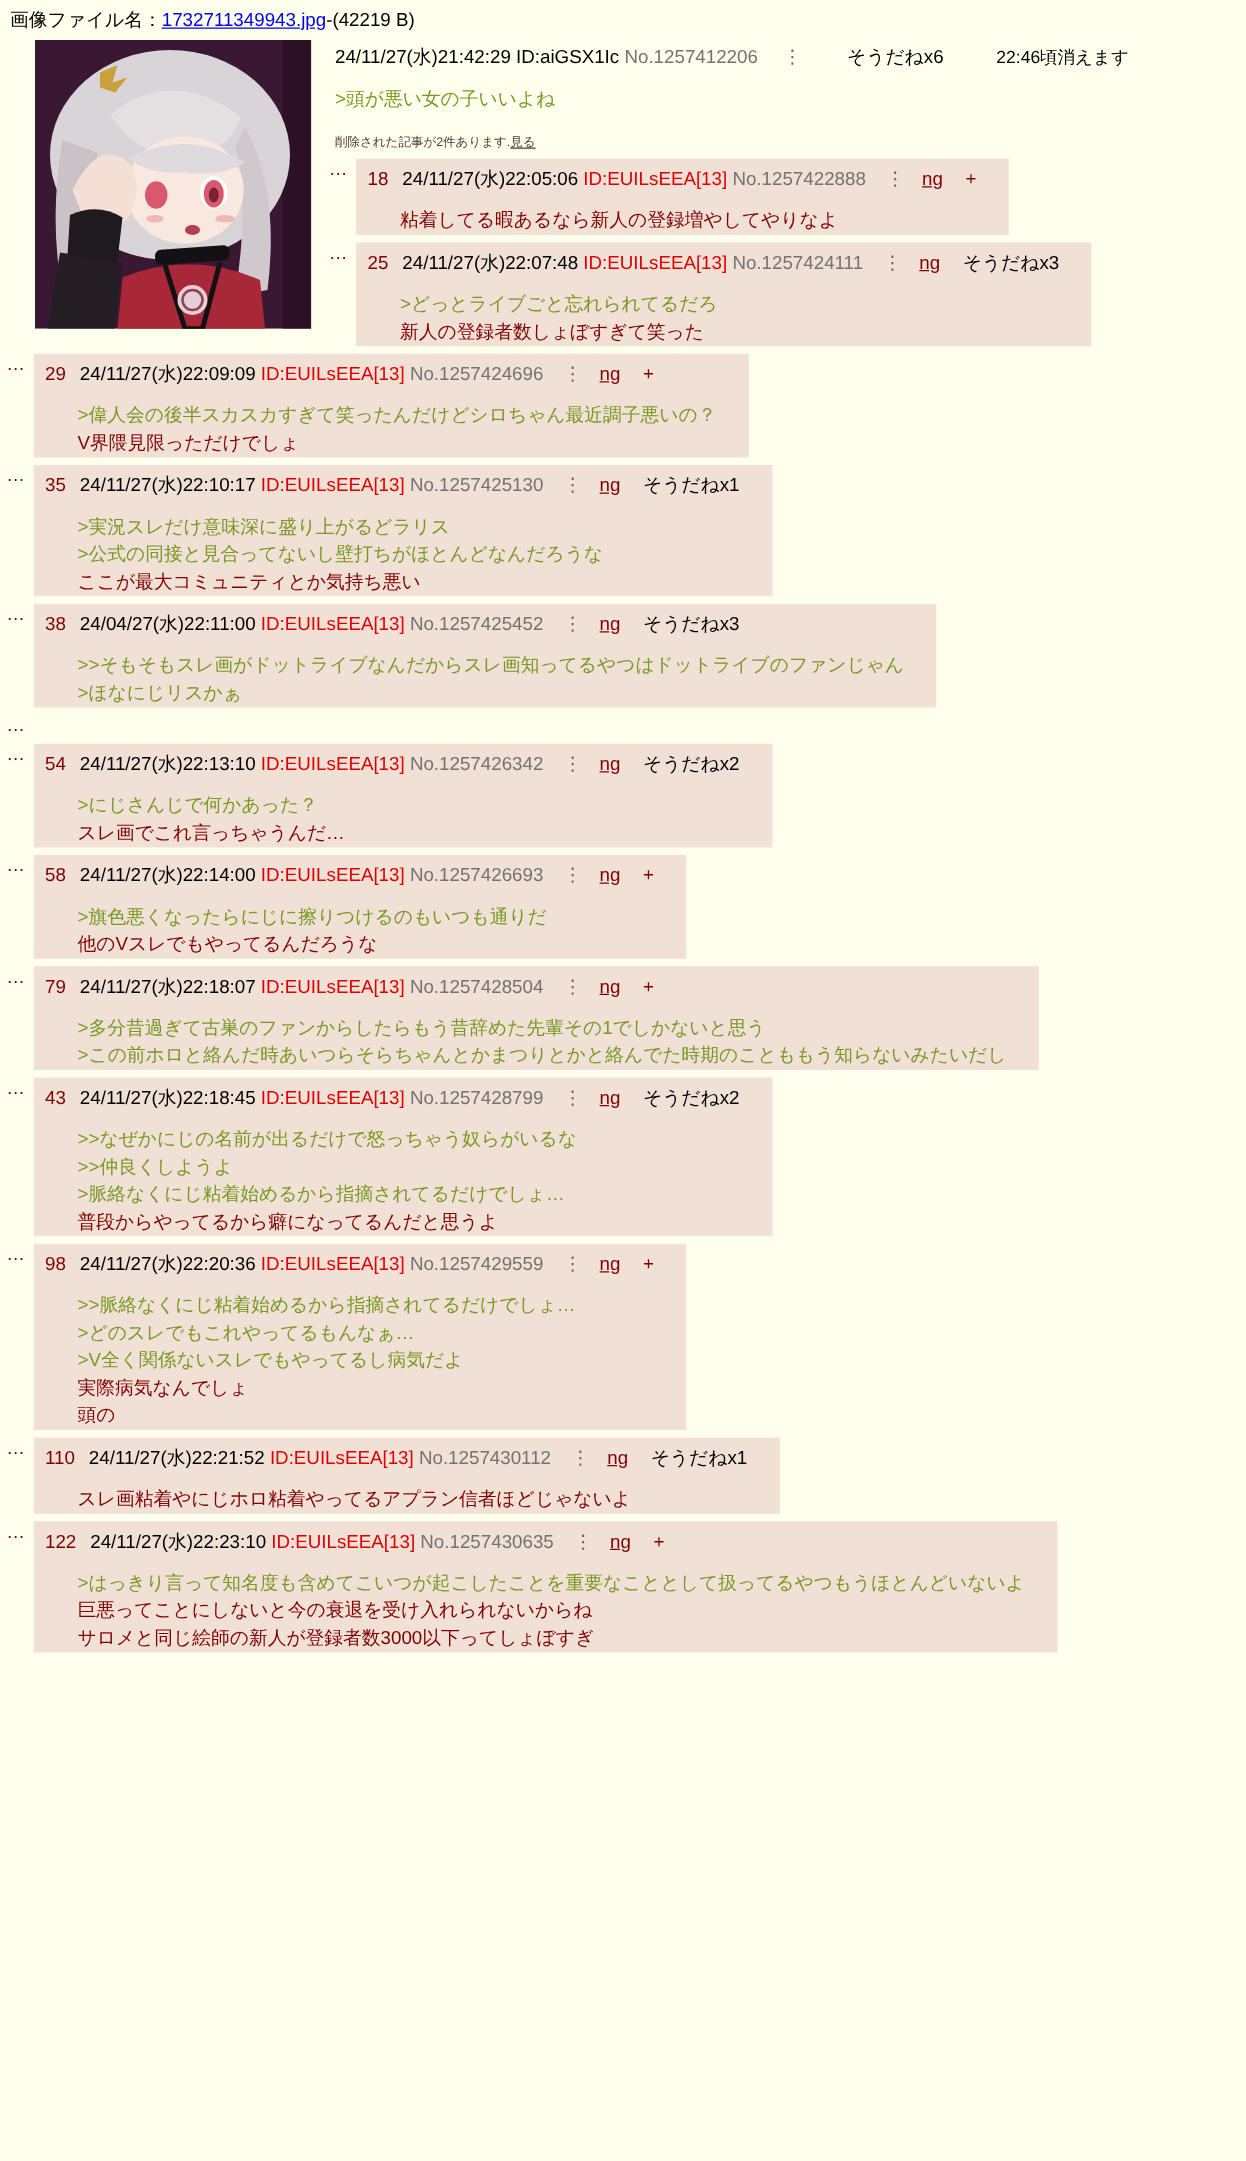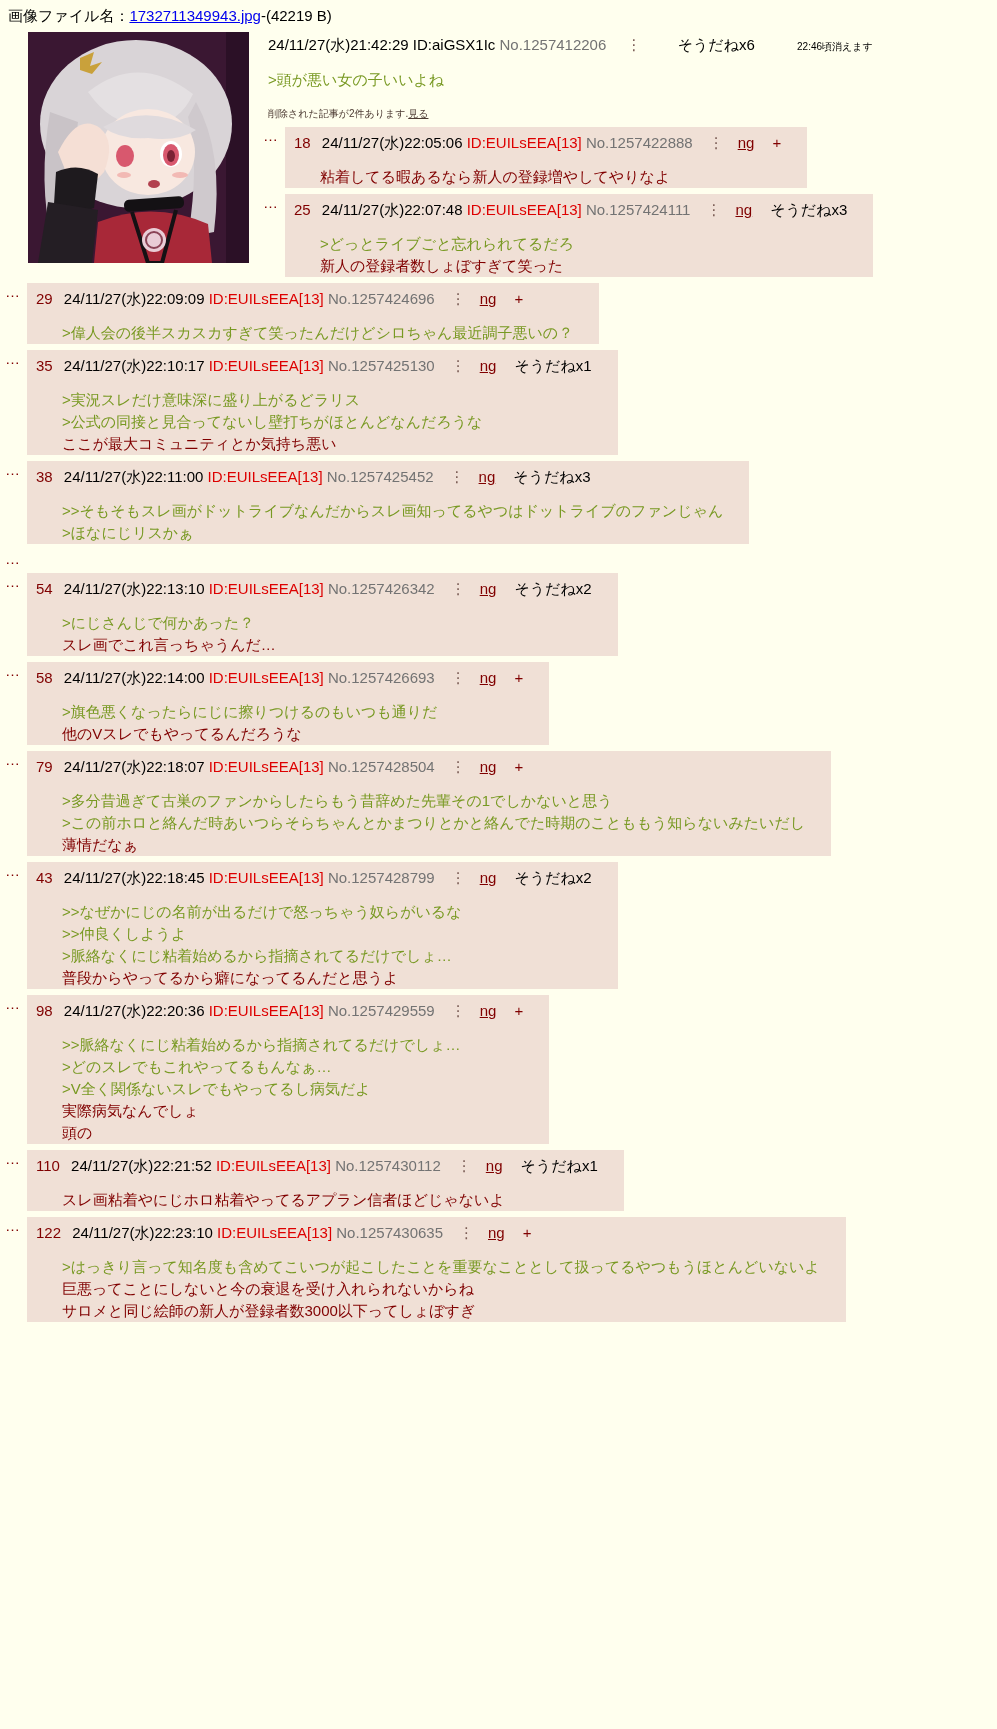--- a/index.html
+++ b/index.html
@@ -19,21 +19,21 @@
   .op-header{color:#000;white-space:nowrap;}
   .dotted{text-decoration-style:dotted;}
   .id-red{color:#DD0000;}
   .num{color:#800000;margin-right:7px;}
   .date{color:#000;}
   .no{color:#737373;}
   .menu{color:#7a5c55;margin:0 14px 0 16px;cursor:pointer;}
   .ng{color:#800000;text-decoration:underline;}
   .sodane{color:#000;margin-left:18px;}
   .plus{color:#800000;margin-left:18px;text-decoration:none;}
-  .expire{font-size:10px;color:#000;margin-left:38px;}
+  .expire{font-size:14px;color:#000;margin-left:38px;}
   .quote{color:#789922;}
   .line{color:#800000;}
   .op-comment{margin:14px 0 0 0;line-height:22px;}
   .deleted{font-size:10px;color:#4c3a32;margin-top:16px;}
   .deleted a{color:#4c3a32;text-decoration:underline;}
   #replies{margin-top:6px;}
   .reply-row{margin:6px 0 0 5px;}
   .reply-row.indent{margin-left:263px;}
   .dots{color:#800000;padding-right:7px;cursor:pointer;}
   .rbox{display:inline-block;background:#F0E0D6;padding:7px 26px 0 9px;vertical-align:top;max-width:940px;}
@@ -96,43 +96,43 @@
 <div id="replies">
     <div class="reply-row indent"><span class="dots">…</span><div class="rbox"><div class="rhead"><span class="num">18</span> <span class="date">24/11/27(水)22:05:06</span> <a class="id-red dotted">ID:EUILsEEA[13]</a> <a class="no dotted">No.1257422888</a><span class="menu">⋮</span><a class="ng">ng</a><a class="plus">+</a></div><blockquote class="rbody">
           <div class="line">粘着してる暇あるなら新人の登録増やしてやりなよ</div>
         </blockquote></div></div>
     <div class="reply-row indent"><span class="dots">…</span><div class="rbox"><div class="rhead"><span class="num">25</span> <span class="date">24/11/27(水)22:07:48</span> <a class="id-red dotted">ID:EUILsEEA[13]</a> <a class="no dotted">No.1257424111</a><span class="menu">⋮</span><a class="ng">ng</a><a class="sodane">そうだねx3</a></div><blockquote class="rbody">
           <div class="quote">&gt;どっとライブごと忘れられてるだろ</div>
           <div class="line">新人の登録者数しょぼすぎて笑った</div>
         </blockquote></div></div>
     <div class="reply-row"><span class="dots">…</span><div class="rbox"><div class="rhead"><span class="num">29</span> <span class="date">24/11/27(水)22:09:09</span> <a class="id-red dotted">ID:EUILsEEA[13]</a> <a class="no dotted">No.1257424696</a><span class="menu">⋮</span><a class="ng">ng</a><a class="plus">+</a></div><blockquote class="rbody">
           <div class="quote">&gt;偉人会の後半スカスカすぎて笑ったんだけどシロちゃん最近調子悪いの？</div>
+          <div class="line">V界隈見限っただけでしょ</div>
         </blockquote></div></div>
     <div class="reply-row"><span class="dots">…</span><div class="rbox"><div class="rhead"><span class="num">35</span> <span class="date">24/11/27(水)22:10:17</span> <a class="id-red dotted">ID:EUILsEEA[13]</a> <a class="no dotted">No.1257425130</a><span class="menu">⋮</span><a class="ng">ng</a><a class="sodane">そうだねx1</a></div><blockquote class="rbody">
           <div class="quote">&gt;実況スレだけ意味深に盛り上がるどラリス</div>
           <div class="quote">&gt;公式の同接と見合ってないし壁打ちがほとんどなんだろうな</div>
           <div class="line">ここが最大コミュニティとか気持ち悪い</div>
         </blockquote></div></div>
-    <div class="reply-row"><span class="dots">…</span><div class="rbox"><div class="rhead"><span class="num">38</span> <span class="date">24/11/27(水)22:11:00</span> <a class="id-red dotted">ID:EUILsEEA[13]</a> <a class="no dotted">No.1257425452</a><span class="menu">⋮</span><a class="ng">ng</a><a class="sodane">そうだねx3</a></div><blockquote class="rbody">
+    <div class="reply-row"><span class="dots">…</span><div class="rbox"><div class="rhead"><span class="num">38</span> <span class="date">24/04/27(水)22:11:00</span> <a class="id-red dotted">ID:EUILsEEA[13]</a> <a class="no dotted">No.1257425452</a><span class="menu">⋮</span><a class="ng">ng</a><a class="sodane">そうだねx3</a></div><blockquote class="rbody">
           <div class="quote">&gt;&gt;そもそもスレ画がドットライブなんだからスレ画知ってるやつはドットライブのファンじゃん</div>
           <div class="quote">&gt;ほなにじリスかぁ</div>
         </blockquote></div></div>
     <div class="reply-row"><span class="dots">…</span></div>
     <div class="reply-row"><span class="dots">…</span><div class="rbox"><div class="rhead"><span class="num">54</span> <span class="date">24/11/27(水)22:13:10</span> <a class="id-red dotted">ID:EUILsEEA[13]</a> <a class="no dotted">No.1257426342</a><span class="menu">⋮</span><a class="ng">ng</a><a class="sodane">そうだねx2</a></div><blockquote class="rbody">
           <div class="quote">&gt;にじさんじで何かあった？</div>
           <div class="line">スレ画でこれ言っちゃうんだ…</div>
         </blockquote></div></div>
     <div class="reply-row"><span class="dots">…</span><div class="rbox"><div class="rhead"><span class="num">58</span> <span class="date">24/11/27(水)22:14:00</span> <a class="id-red dotted">ID:EUILsEEA[13]</a> <a class="no dotted">No.1257426693</a><span class="menu">⋮</span><a class="ng">ng</a><a class="plus">+</a></div><blockquote class="rbody">
           <div class="quote">&gt;旗色悪くなったらにじに擦りつけるのもいつも通りだ</div>
           <div class="line">他のVスレでもやってるんだろうな</div>
         </blockquote></div></div>
     <div class="reply-row"><span class="dots">…</span><div class="rbox"><div class="rhead"><span class="num">79</span> <span class="date">24/11/27(水)22:18:07</span> <a class="id-red dotted">ID:EUILsEEA[13]</a> <a class="no dotted">No.1257428504</a><span class="menu">⋮</span><a class="ng">ng</a><a class="plus">+</a></div><blockquote class="rbody">
           <div class="quote">&gt;多分昔過ぎて古巣のファンからしたらもう昔辞めた先輩その1でしかないと思う</div>
           <div class="quote">&gt;この前ホロと絡んだ時あいつらそらちゃんとかまつりとかと絡んでた時期のことももう知らないみたいだし</div>
-          <div class="line">薄情だなぁ</div>
         </blockquote></div></div>
     <div class="reply-row"><span class="dots">…</span><div class="rbox"><div class="rhead"><span class="num">43</span> <span class="date">24/11/27(水)22:18:45</span> <a class="id-red dotted">ID:EUILsEEA[13]</a> <a class="no dotted">No.1257428799</a><span class="menu">⋮</span><a class="ng">ng</a><a class="sodane">そうだねx2</a></div><blockquote class="rbody">
           <div class="quote">&gt;&gt;なぜかにじの名前が出るだけで怒っちゃう奴らがいるな</div>
           <div class="quote">&gt;&gt;仲良くしようよ</div>
           <div class="quote">&gt;脈絡なくにじ粘着始めるから指摘されてるだけでしょ…</div>
           <div class="line">普段からやってるから癖になってるんだと思うよ</div>
         </blockquote></div></div>
     <div class="reply-row"><span class="dots">…</span><div class="rbox"><div class="rhead"><span class="num">98</span> <span class="date">24/11/27(水)22:20:36</span> <a class="id-red dotted">ID:EUILsEEA[13]</a> <a class="no dotted">No.1257429559</a><span class="menu">⋮</span><a class="ng">ng</a><a class="plus">+</a></div><blockquote class="rbody">
           <div class="quote">&gt;&gt;脈絡なくにじ粘着始めるから指摘されてるだけでしょ…</div>
           <div class="quote">&gt;どのスレでもこれやってるもんなぁ…</div>

